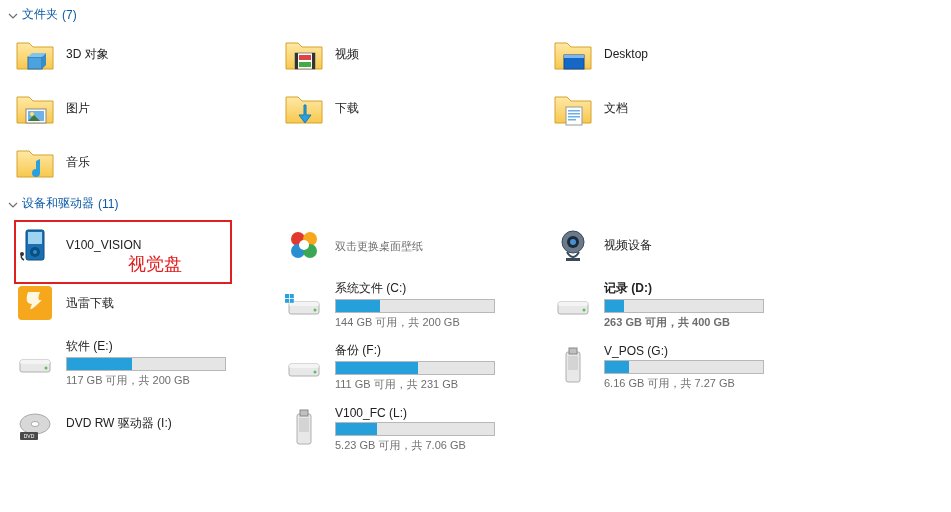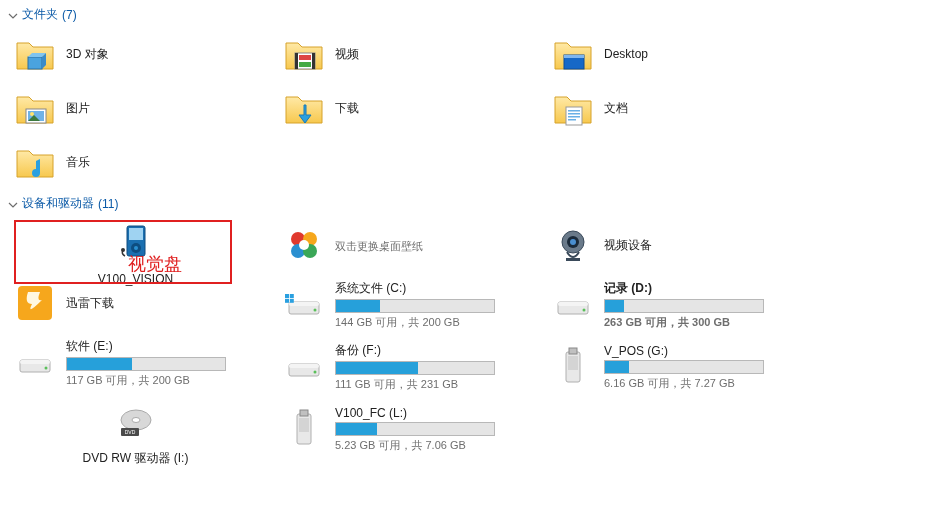--- a/index.html
+++ b/index.html
@@ -127,21 +127,21 @@
       <svg viewBox="0 0 10 10">
           <path d="M1 3 L5 7 L9 3" stroke="#6d6d6d" stroke-width="1.2" fill="none"></path>
         </svg>
     </span>
     <span>设备和驱动器</span>
     <span>(11)</span>
   </div>
 
   <div class="grid" id="devices-grid">
       <div class="col">
-        <div class="item" style="height: 58px; flex-direction: column;">
+        <div class="item" style="height: 58px;">
           <span class="icon">
             <svg viewBox="0 0 42 42">
               <use href="#ic-mp3"></use>
             </svg>
           </span>
           <div class="lbl">
             <div class="title">V100_VISION</div>
           </div>
         </div>
         <div class="item" style="height: 58px;">
@@ -161,21 +161,21 @@
             </svg>
           </span>
           <div class="lbl">
             <div class="title">软件 (E:)</div>
             <div class="bar">
               <div class="fill" style="width:41%"></div>
             </div>
             <div class="sub">117 GB 可用，共 200 GB</div>
           </div>
         </div>
-        <div class="item" style="height: 58px; flex-direction: column;">
+        <div class="item" style="height: 58px;">
           <span class="icon">
             <svg viewBox="0 0 42 42">
               <use href="#ic-dvd"></use>
             </svg>
           </span>
           <div class="lbl">
             <div class="title">DVD RW 驱动器 (I:)</div>
           </div>
         </div>
       </div>
@@ -248,21 +248,21 @@
           <span class="icon">
             <svg viewBox="0 0 42 42">
               <use href="#ic-drive"></use>
             </svg>
           </span>
           <div class="lbl">
             <div class="title">记录 (D:)</div>
             <div class="bar">
               <div class="fill" style="width:12%"></div>
             </div>
-            <div class="sub">263 GB 可用，共 300 GB</div>
+            <div class="sub">263 GB 可用，共 400 GB</div>
           </div>
         </div>
         <div class="item drive" style="height: 62px;">
           <span class="icon">
             <svg viewBox="0 0 42 42">
               <use href="#ic-usb"></use>
             </svg>
           </span>
           <div class="lbl">
             <div class="title">V_POS (G:)</div>

